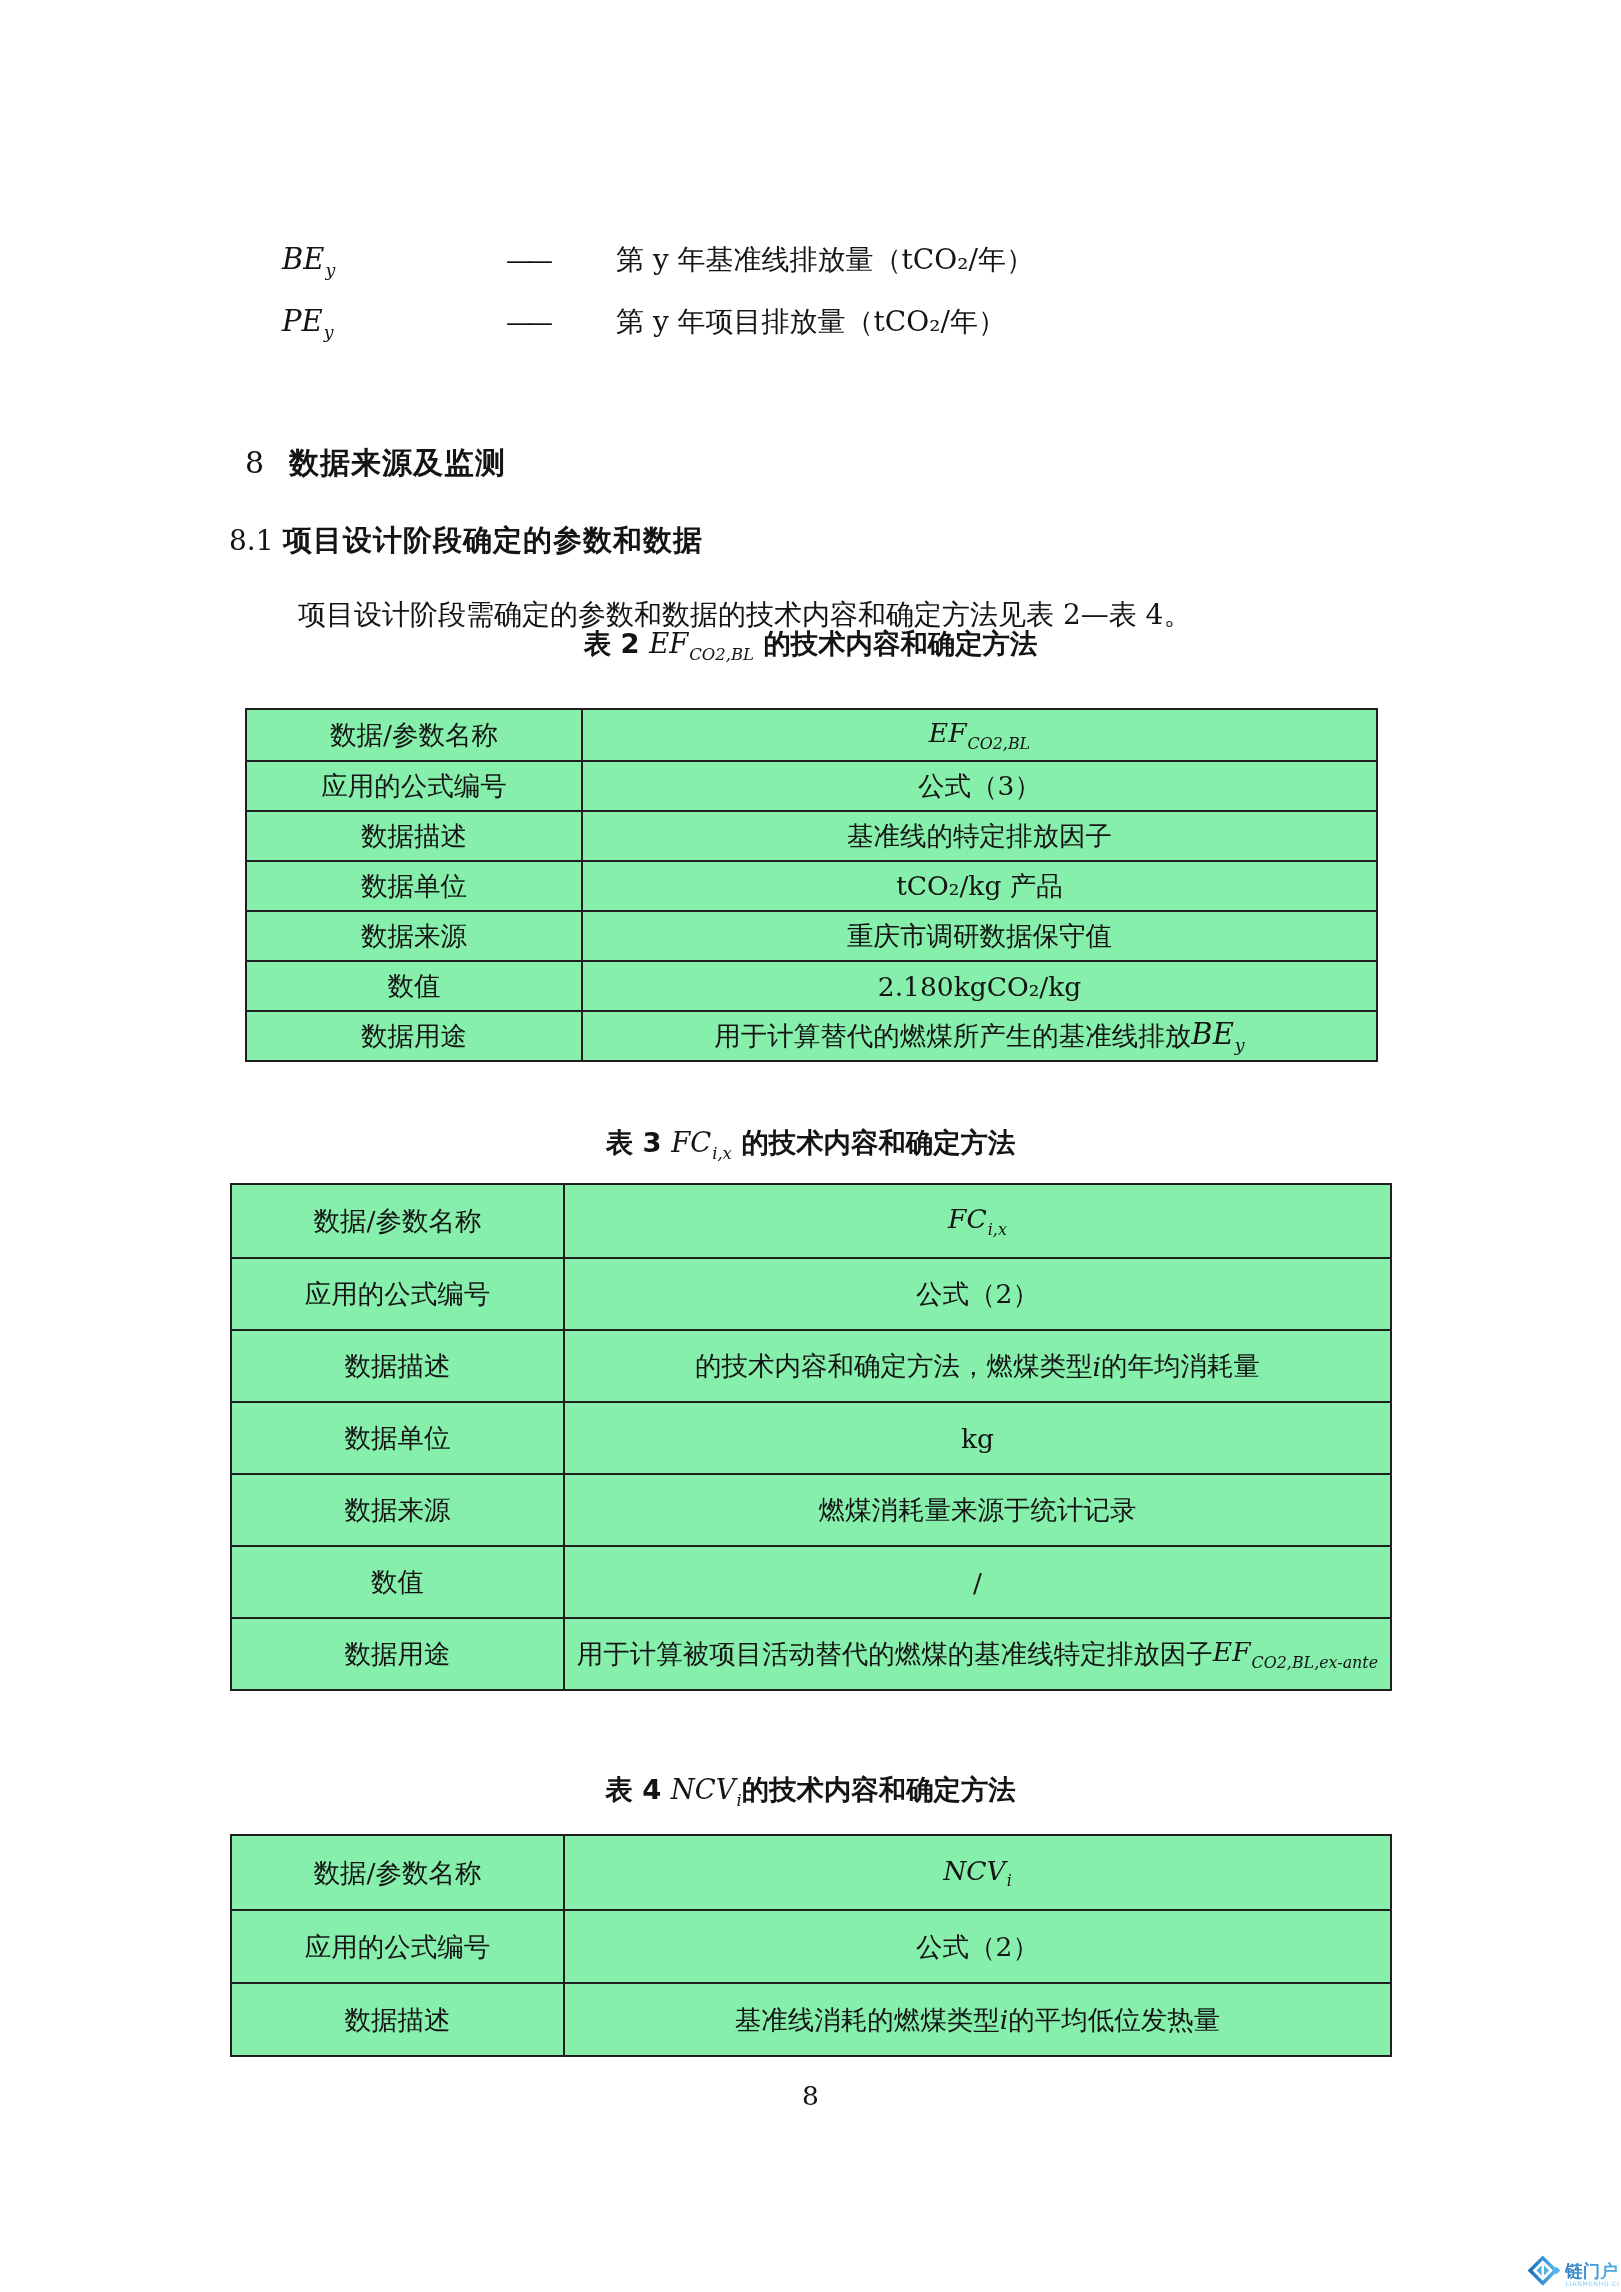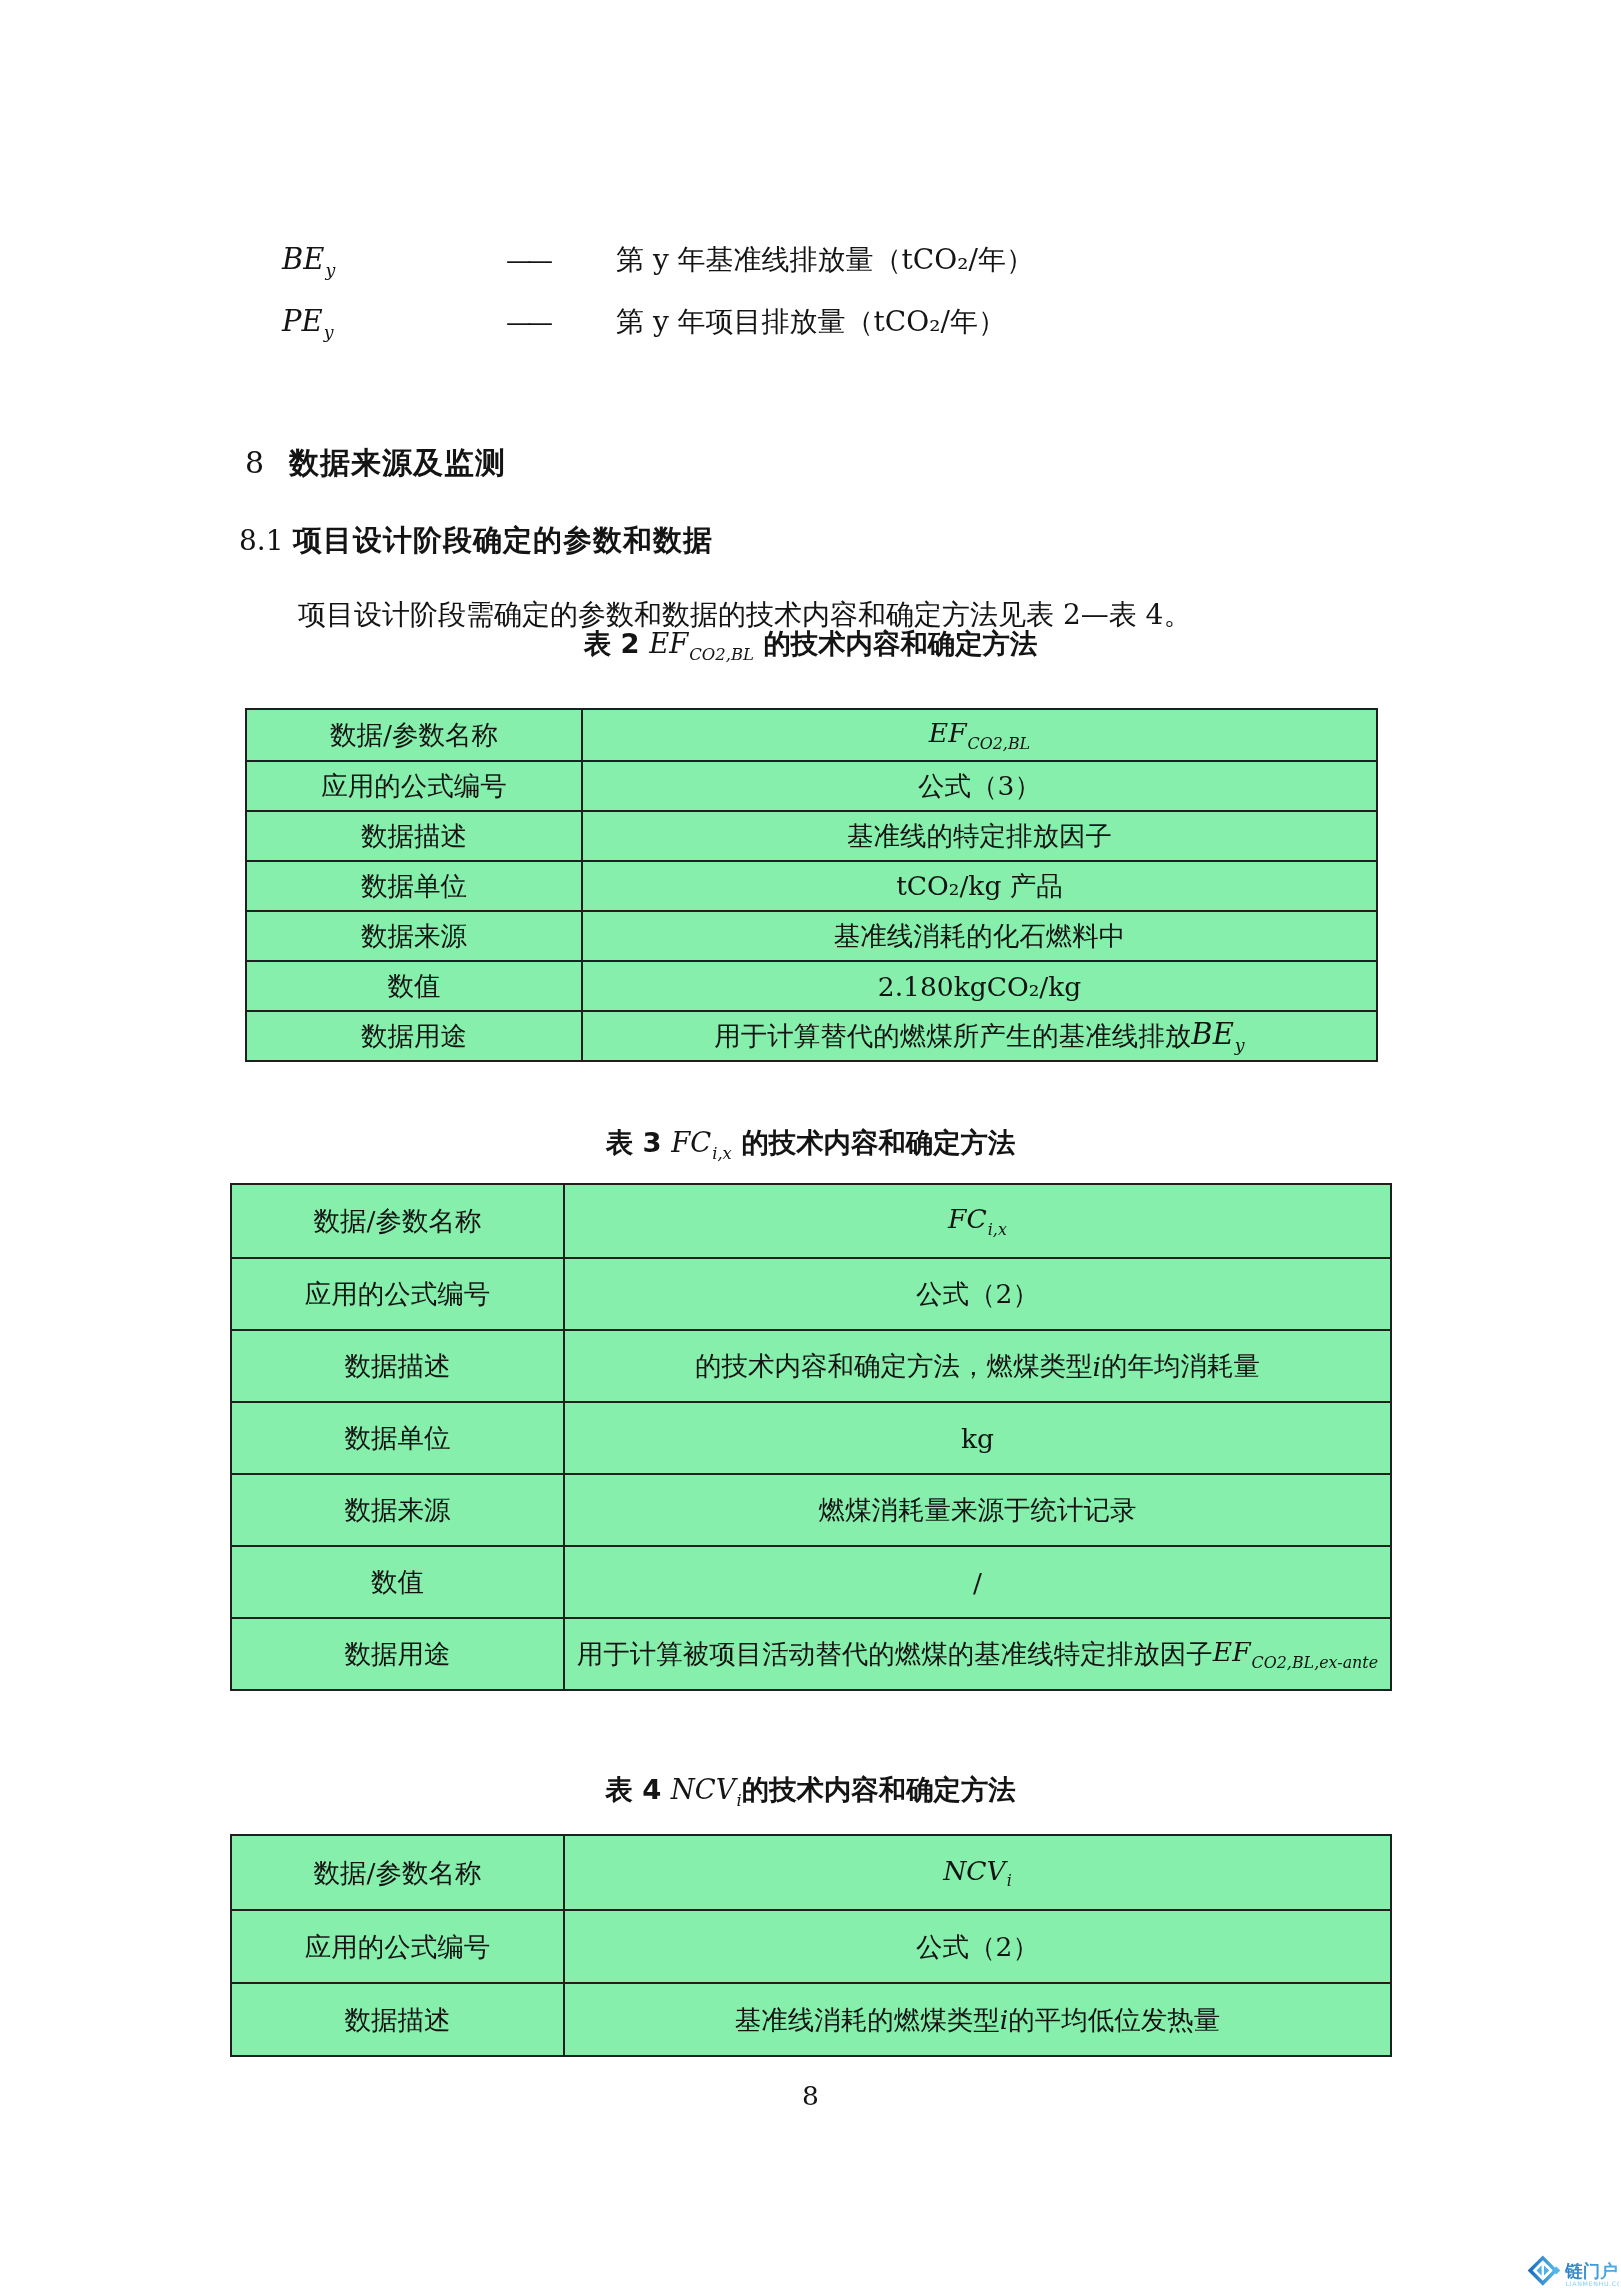--- a/index.html
+++ b/index.html
@@ -14,21 +14,21 @@
   .def-row { display:flex; align-items:baseline; height:62px; font-size:29px; }
   .def-term { width:224px; font-style:italic; }
   .def-term .sub { font-style:italic; }
   .def-dash { width:110px; font-size:25.5px; letter-spacing:-3.9px; }
   .def-desc { font-size:28px; white-space:nowrap; }
 
   
   .h8 { position:absolute; left:245px; top:443px; display:flex; align-items:baseline; }
   .h8 .num { font-size:30px; width:44px; }
   .h8 .ttl { font-family:"DejaVu Sans","Liberation Sans",sans-serif; font-weight:bold; font-size:30px; letter-spacing:1px; }
-  .h81 { position:absolute; left:239px; top:521px; display:flex; align-items:baseline; }
+  .h81 { position:absolute; left:229px; top:521px; display:flex; align-items:baseline; }
   .h81 .num { font-size:28px; width:54px; }
   .h81 .ttl { font-family:"DejaVu Sans","Liberation Sans",sans-serif; font-weight:bold; font-size:29px; letter-spacing:1px; }
 
   .para { position:absolute; left:298px; top:596px; font-size:28px; white-space:nowrap; }
 
   
   .tcap { position:absolute; width:1621px; text-align:center;
           font-family:"DejaVu Sans","Liberation Sans",sans-serif; font-weight:bold; font-size:27.4px; }
   .tcap .formula { font-weight:normal; }
   .cap2 { top:626px; }
@@ -111,21 +111,21 @@
     <div class="trow">
       <div class="cell lab">数据描述</div>
       <div class="cell val">基准线的特定排放因子</div>
     </div>
     <div class="trow">
       <div class="cell lab">数据单位</div>
       <div class="cell val">tCO₂/kg 产品</div>
     </div>
     <div class="trow">
       <div class="cell lab">数据来源</div>
-      <div class="cell val">基准线消耗的化石燃料中</div>
+      <div class="cell val">重庆市调研数据保守值</div>
     </div>
     <div class="trow">
       <div class="cell lab">数值</div>
       <div class="cell val">2.180kgCO₂/kg</div>
     </div>
     <div class="trow">
       <div class="cell lab">数据用途</div>
       <div class="cell val">
         <span>用于计算替代的燃煤所产生的基准线排放 </span>
           <span class="formula big-f"><span class="fb">BE</span><span class="sub">y</span></span>

